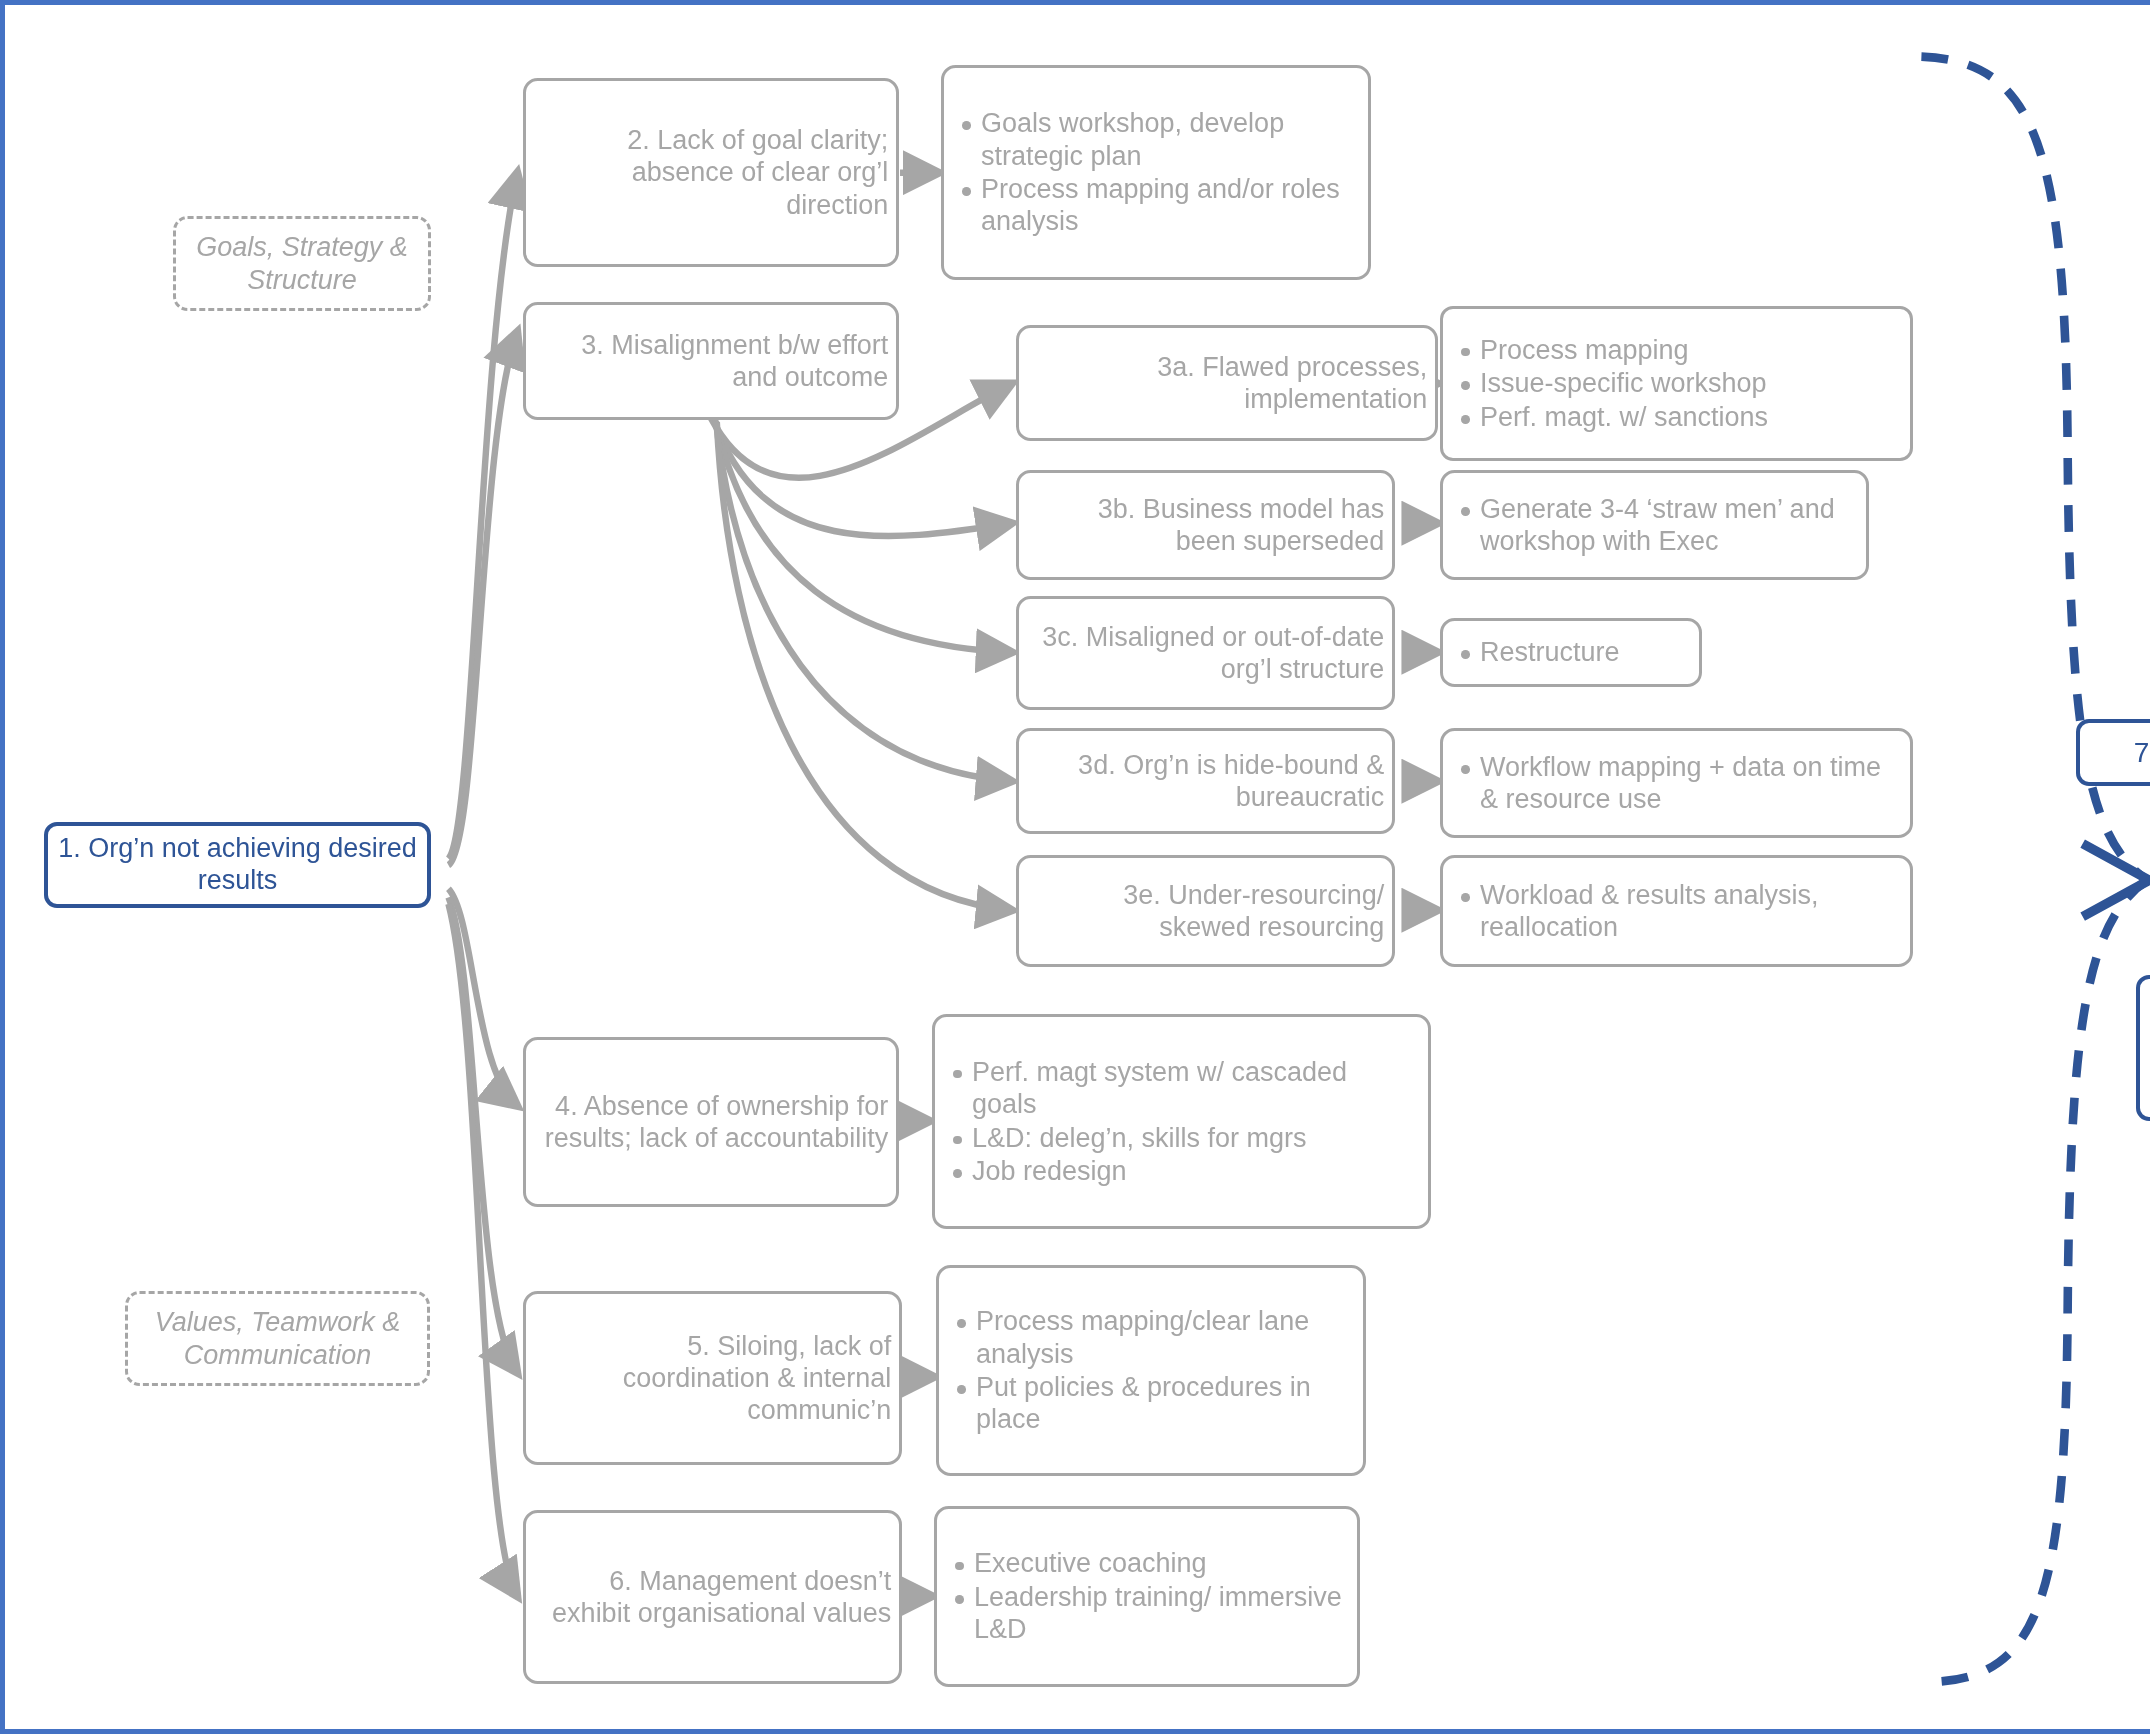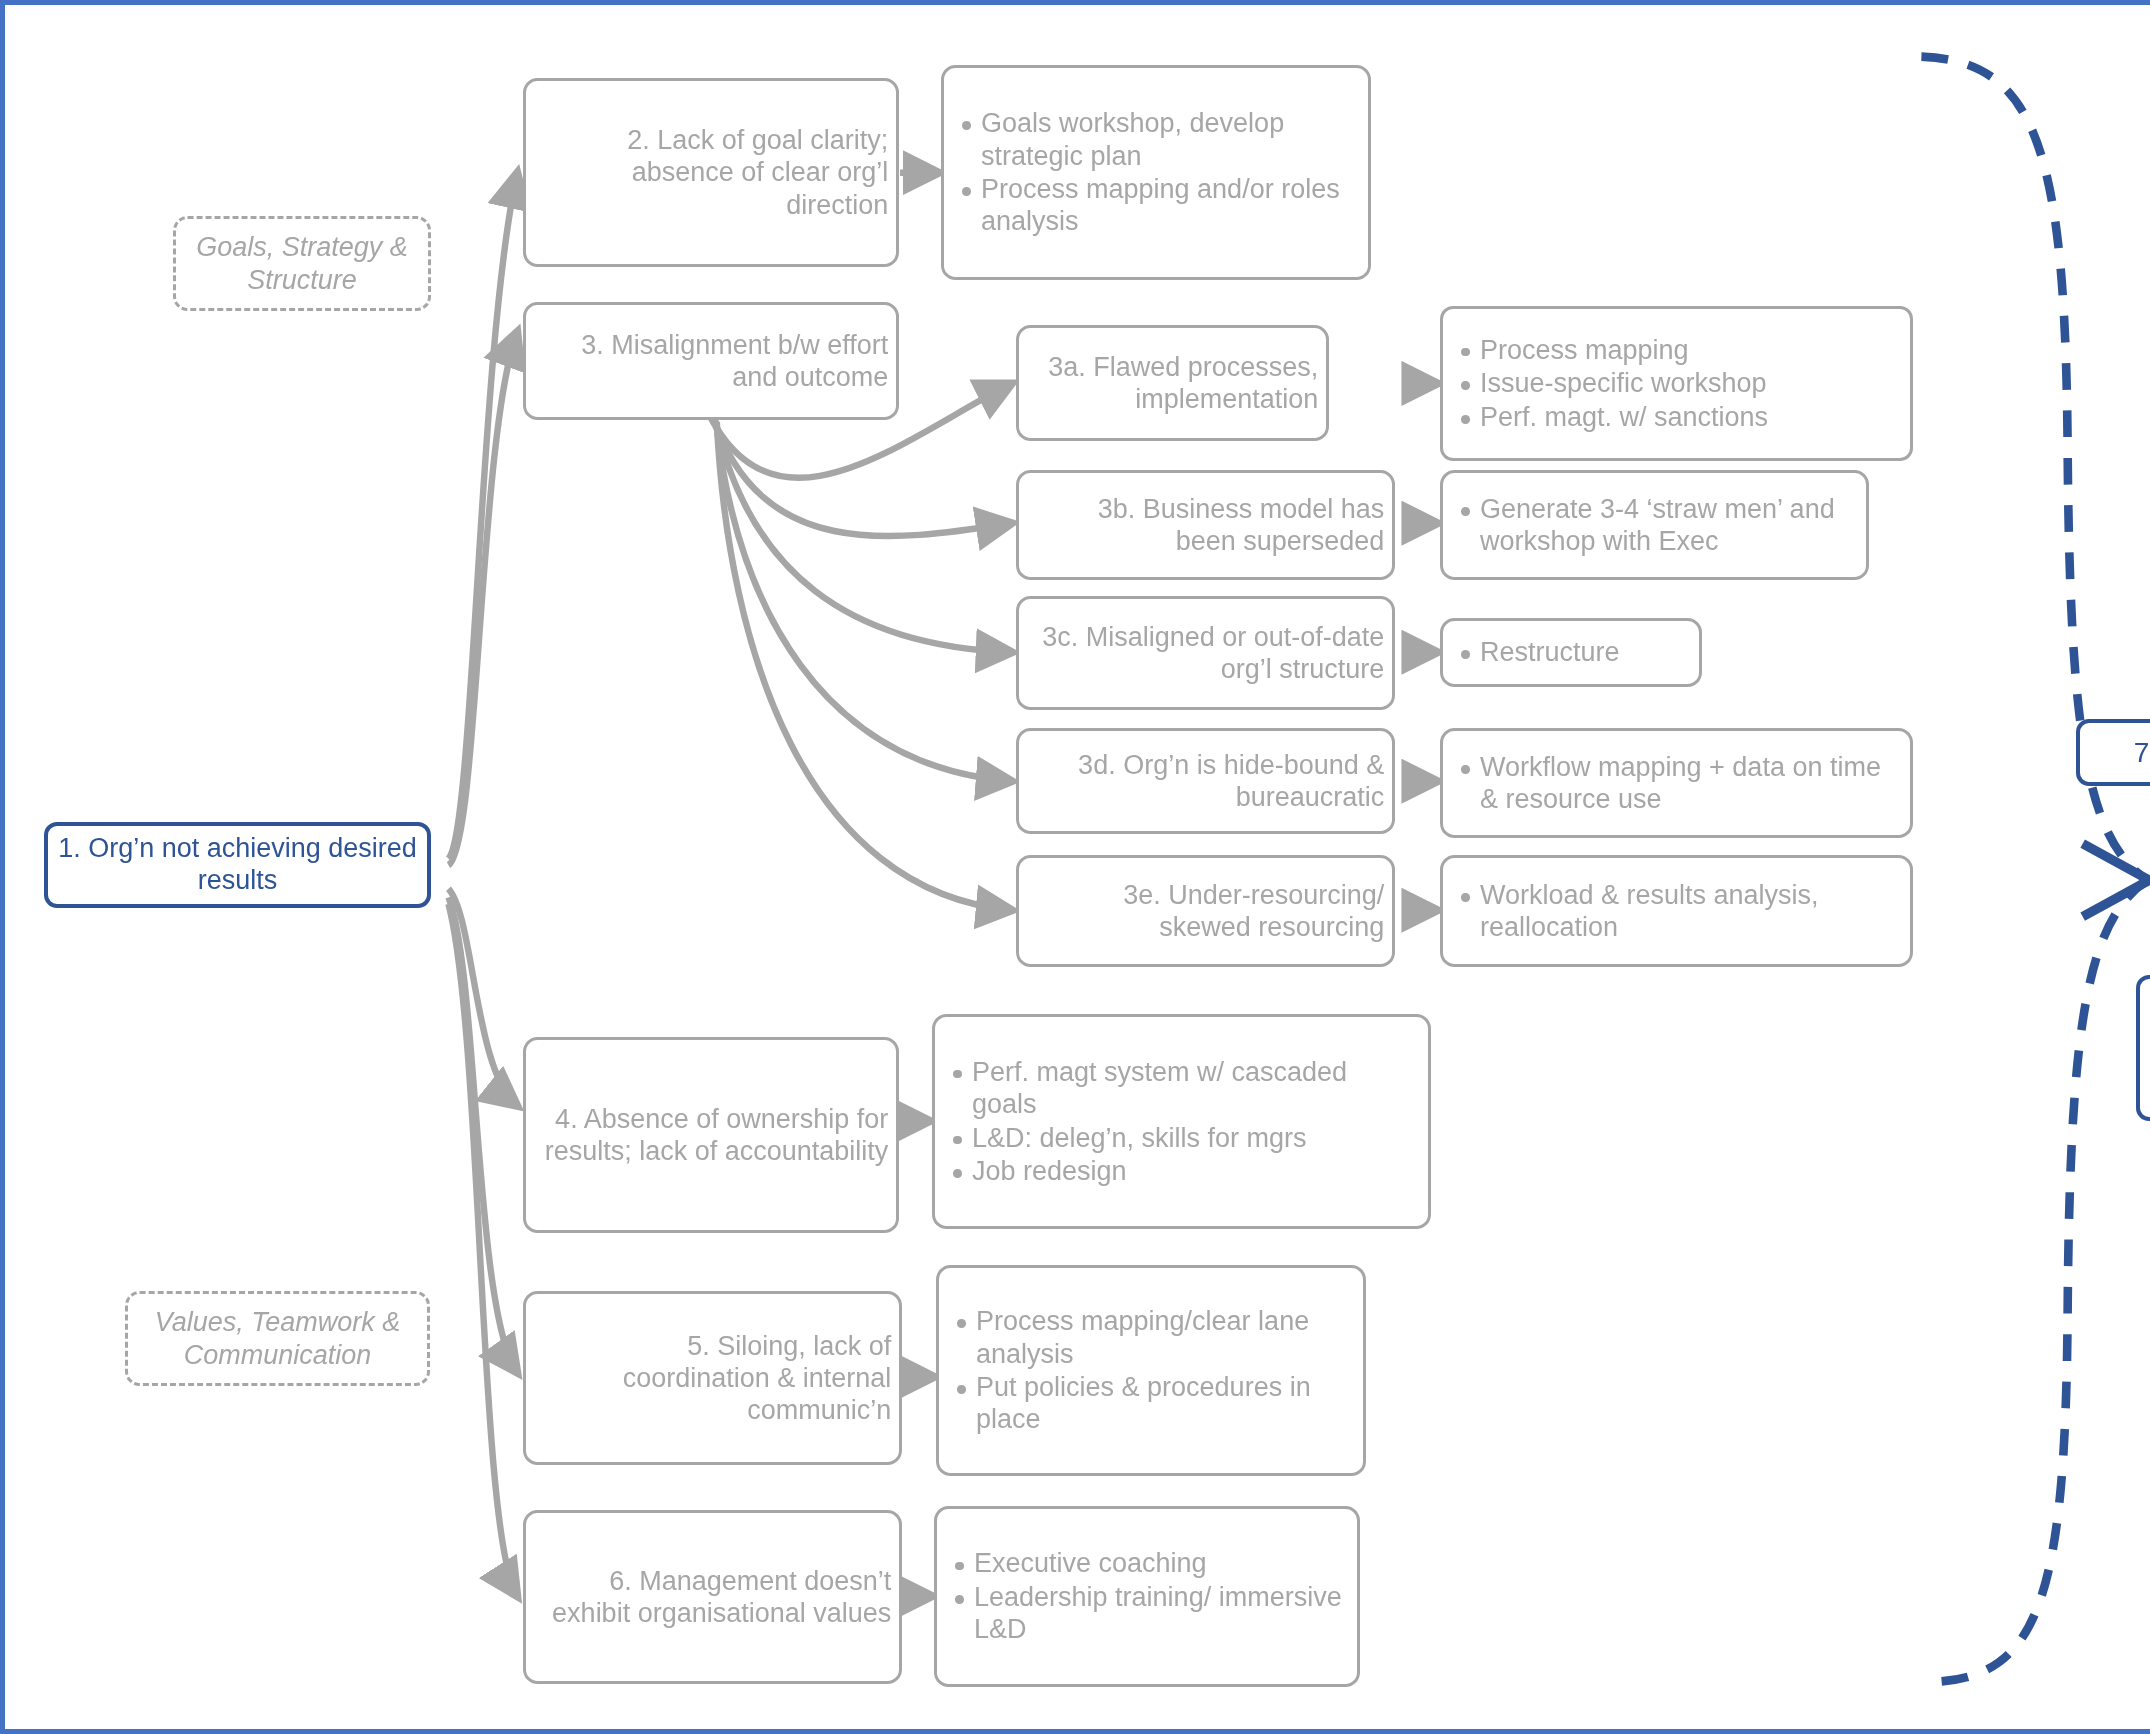--- a/index.html
+++ b/index.html
@@ -128,41 +128,41 @@
   </div>
 
   <div class="node grey" style="left:518px;top:73px;width:376px;height:189px;">
     <div class="txt fs-md">2. Lack of goal clarity; absence of clear org’l direction</div>
   </div>
 
   <div class="node grey" style="left:518px;top:297px;width:376px;height:118px;">
     <div class="txt fs-md">3. Misalignment b/w effort and outcome</div>
   </div>
 
-  <div class="node grey" style="left:1011px;top:320px;width:313px;height:116px;">
+  <div class="node grey" style="left:1011px;top:320px;width:422px;height:116px;">
     <div class="txt fs-md">3a. Flawed processes, implementation</div>
   </div>
 
   <div class="node grey" style="left:1011px;top:465px;width:379px;height:110px;padding-left:40px;">
     <div class="txt fs-md">3b. Business model has been superseded</div>
   </div>
 
   <div class="node grey" style="left:1011px;top:591px;width:379px;height:114px;">
     <div class="txt fs-md">3c. Misaligned or out-of-date org’l structure</div>
   </div>
 
   <div class="node grey" style="left:1011px;top:723px;width:379px;height:106px;">
     <div class="txt fs-md">3d. Org’n is hide-bound &amp; bureaucratic</div>
   </div>
 
   <div class="node grey" style="left:1011px;top:850px;width:379px;height:112px;">
     <div class="txt fs-md">3e. Under-resourcing/ skewed resourcing</div>
   </div>
 
-  <div class="node grey" style="left:518px;top:1032px;width:376px;height:196px;">
+  <div class="node grey" style="left:518px;top:1032px;width:376px;height:170px;">
     <div class="txt fs-md">4. Absence of ownership for results; lack of accountability</div>
   </div>
 
   <div class="node grey" style="left:518px;top:1286px;width:379px;height:174px;">
     <div class="txt fs-md">5. Siloing, lack of coordination &amp; internal communic’n</div>
   </div>
 
   <div class="node grey" style="left:518px;top:1505px;width:379px;height:174px;">
     <div class="txt fs-md">6. Management doesn’t exhibit organisational values</div>
   </div>

